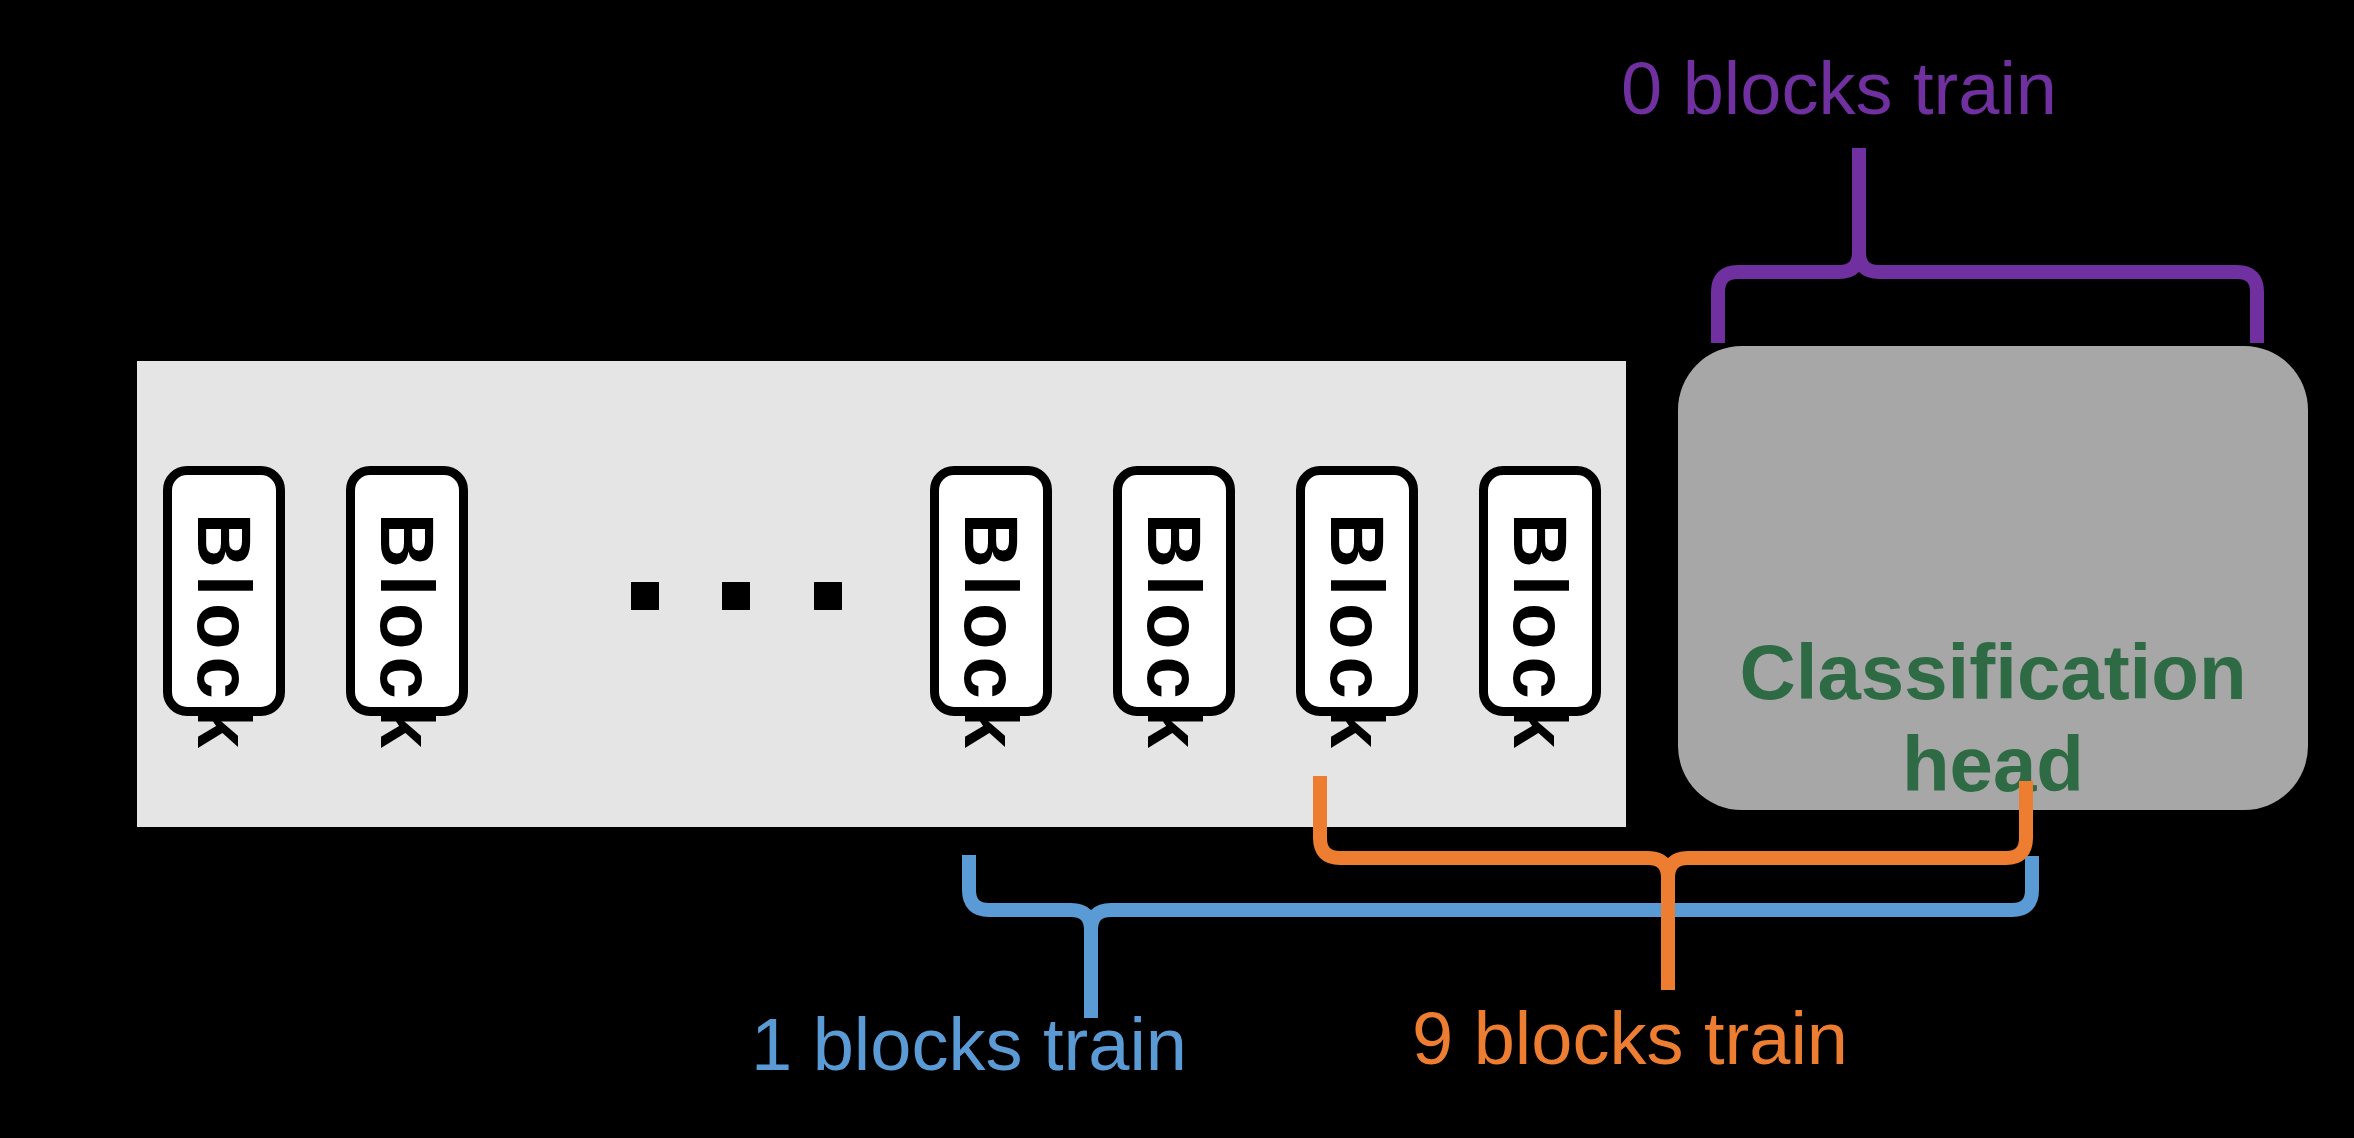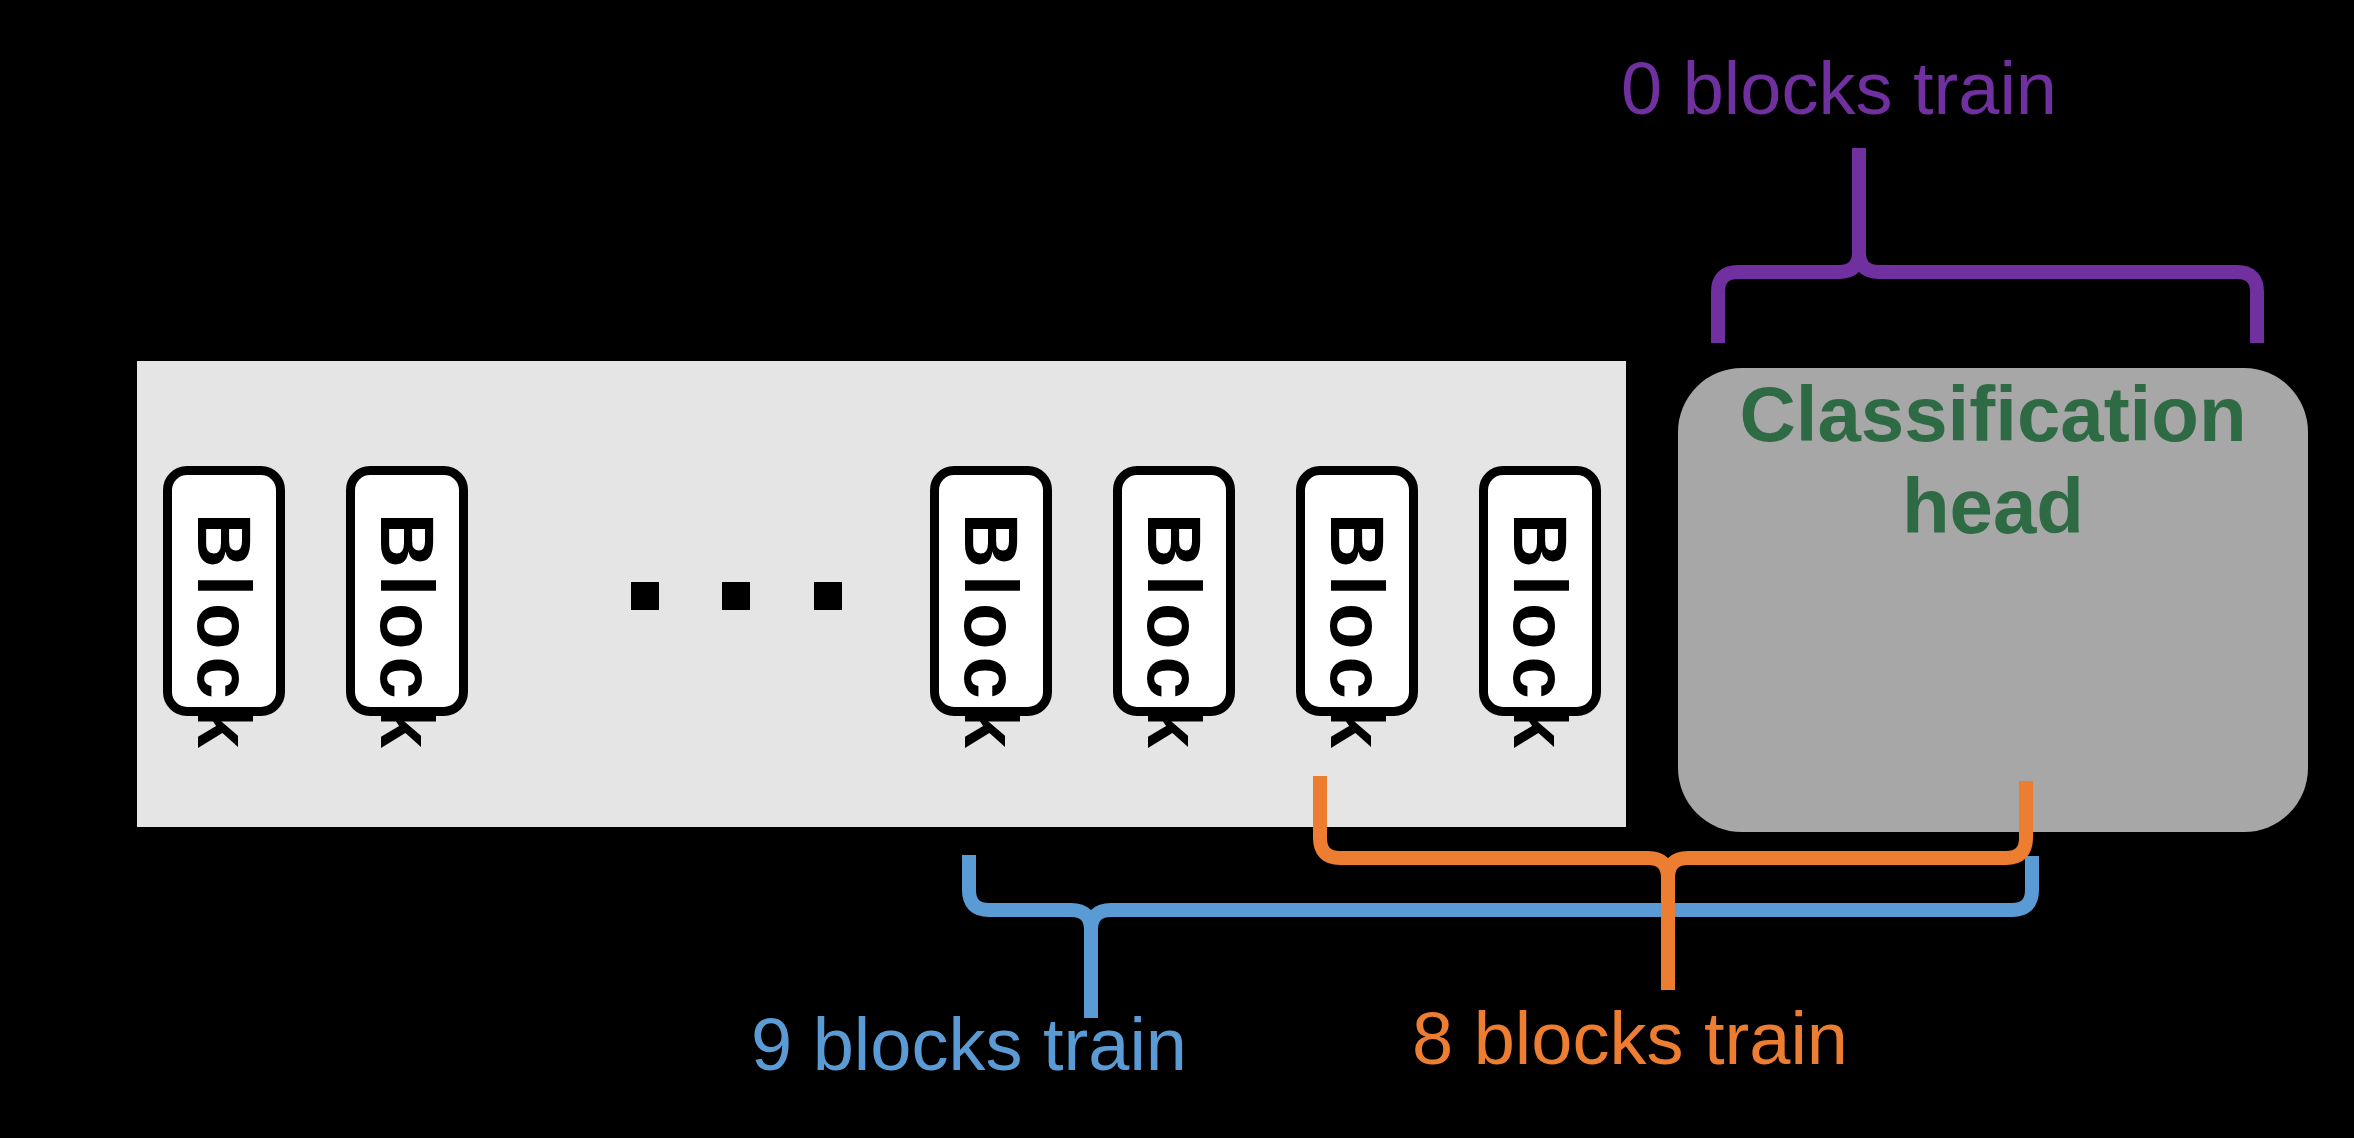--- a/index.html
+++ b/index.html
@@ -10,24 +10,24 @@
     font-family:"Liberation Sans", sans-serif;
     overflow:hidden;
   }
   
   .backbone{
     position:absolute;left:137px;top:361px;width:1489px;height:466px;
     background:var(--c-panel,#e6e5e5);
   }
   
   .head{
-    position:absolute;left:1678px;top:368px;width:630px;height:464px;
+    position:absolute;left:1678px;top:346px;width:630px;height:464px;
     background:var(--c-head,#a7a7a7);
     border-radius:64px;
-    display:flex;align-items:flex-start;justify-content:center;
+    display:flex;align-items:flex-end;justify-content:center;
   }
   .head-label{
     color:var(--c-green,#2e6b44);
     font-size:78px;font-weight:bold;line-height:1.18;
     text-align:center;
   }
   
   .block{
     position:absolute;top:466px;width:122px;height:250px;
     background:var(--c-block_fill,#fff);
@@ -107,16 +107,16 @@
   <svg class="braces" width="2354" height="1138" viewBox="0 0 2354 1138">
 
     <path class="brace-blue" d="M969 855 V890 Q969 910 989 910 H1071 Q1091 910 1091 930 M1091 930 Q1091 910 1111 910 H2012 Q2032 910 2032 890 V856 M1091 930 V1018"></path>
 
     <path class="brace-orange" d="M1320 776 V838 Q1320 858 1340 858 H1648 Q1668 858 1668 878 M1668 878 Q1668 858 1688 858 H2006 Q2026 858 2026 838 V781 M1668 878 V990"></path>
 
     <path class="brace-purple" d="M1718 343 V292 Q1718 272 1738 272 H1839 Q1859 272 1859 252 M1859 252 Q1859 272 1879 272 H2237 Q2257 272 2257 292 V343 M1859 252 V148"></path>
   </svg>
 
   <div class="ann ann-top">0 blocks train</div>
-  <div class="ann ann-blue">9 blocks train</div>
-  <div class="ann ann-orange">8 blocks train</div>
+  <div class="ann ann-blue">1 blocks train</div>
+  <div class="ann ann-orange">9 blocks train</div>
 
 </div>
 
 </body></html>

